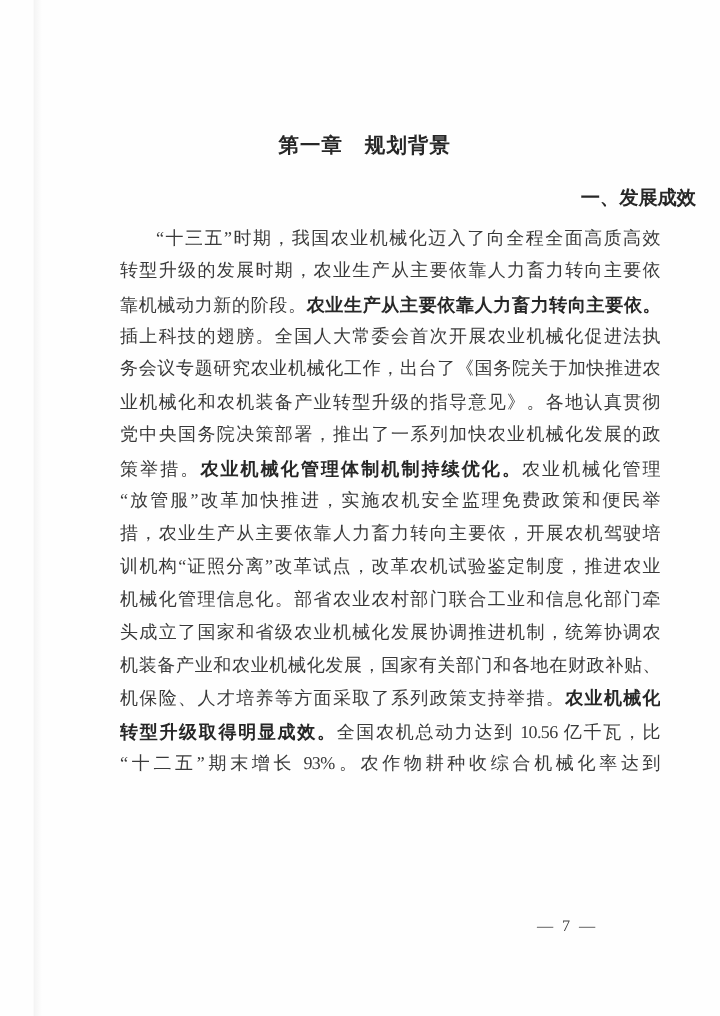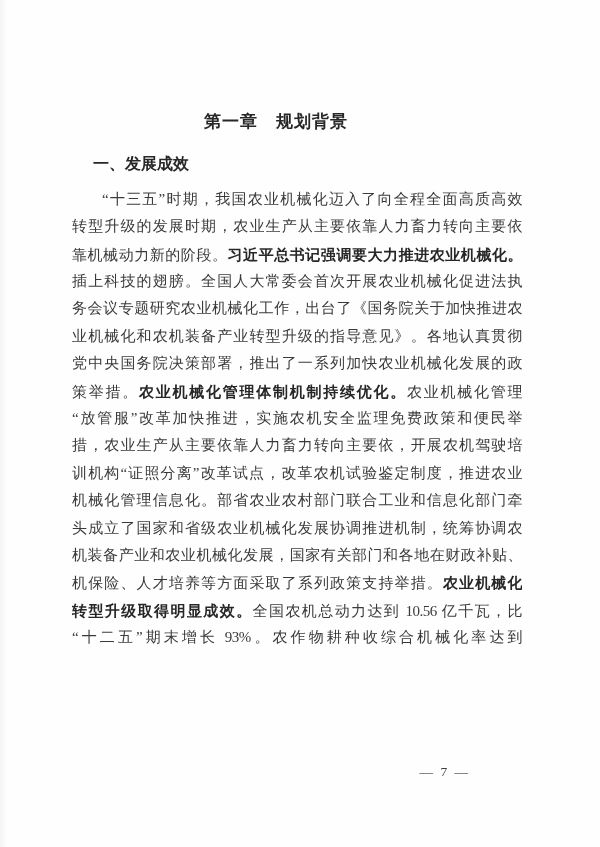--- a/index.html
+++ b/index.html
@@ -10,39 +10,41 @@
   html, body { margin: 0; padding: 0; }
   body { background: var(--paper); }
   .page {
     position: relative;
     width: 552px;
     height: 847px;
     background: var(--paper);
     overflow: hidden;
     
     background-image: linear-gradient(to right, rgba(0,0,0,0.045), rgba(0,0,0,0) 7px);
+    margin-left: 28px;
   }
   .chapter-title {
     margin: 0;
     padding-top: 111px;
     text-align: center;
     font-family: "Liberation Sans", "DejaVu Sans", sans-serif;
     font-weight: bold;
     font-size: 17px;
     letter-spacing: 1px;
     line-height: 1.25;
     color: var(--ink-strong);
   }
   .section-heading {
     margin: 25px 0 0 93px;
-    font-family: Liberation Mono, monospace;
+    font-family: Liberation Sans, sans-serif;
     font-weight: bold;
     font-size: 16px;
     line-height: 1.1;
     color: var(--ink-strong);
+    text-align: right;
   }
   .body-text {
     margin: 11px 0 0 72px;
     width: 450px;
   }
   .line {
     font-family: "Liberation Serif", "DejaVu Serif", serif;
     font-size: 15px;
     letter-spacing: -0.5px;
     line-height: 27.4px;
@@ -74,21 +76,21 @@
 
 <div class="page">
 
   <h1 class="chapter-title">第一章　规划背景</h1>
 
   <h2 class="section-heading">一、发展成效</h2>
 
   <div class="body-text">
     <div class="line indent"><span class="seg">“十三五”时期，我国农业机械化迈入了向全程全面高质高效</span></div>
     <div class="line"><span class="seg">转型升级的发展时期，农业生产从主要依靠人力畜力转向主要依</span></div>
-    <div class="line"><span class="seg">靠机械动力新的阶段。</span><span class="seg bold">习近平总书记强调要大力推进农业机械化。</span></div>
+    <div class="line"><span class="seg">靠机械动力新的阶段。</span><span class="seg bold">农业生产从主要依靠人力畜力转向主要依。</span></div>
     <div class="line"><span class="seg">插上科技的翅膀。全国人大常委会首次开展农业机械化促进法执</span></div>
     <div class="line"><span class="seg">务会议专题研究农业机械化工作，出台了《国务院关于加快推进农</span></div>
     <div class="line"><span class="seg">业机械化和农机装备产业转型升级的指导意见》。各地认真贯彻</span></div>
     <div class="line"><span class="seg">党中央国务院决策部署，推出了一系列加快农业机械化发展的政</span></div>
     <div class="line"><span class="seg">策举措。</span><span class="seg bold">农业机械化管理体制机制持续优化。</span><span class="seg">农业机械化管理</span></div>
     <div class="line"><span class="seg">“放管服”改革加快推进，实施农机安全监理免费政策和便民举</span></div>
     <div class="line"><span class="seg">措，农业生产从主要依靠人力畜力转向主要依，开展农机驾驶培</span></div>
     <div class="line"><span class="seg">训机构“证照分离”改革试点，改革农机试验鉴定制度，推进农业</span></div>
     <div class="line"><span class="seg">机械化管理信息化。部省农业农村部门联合工业和信息化部门牵</span></div>
     <div class="line"><span class="seg">头成立了国家和省级农业机械化发展协调推进机制，统筹协调农</span></div>

